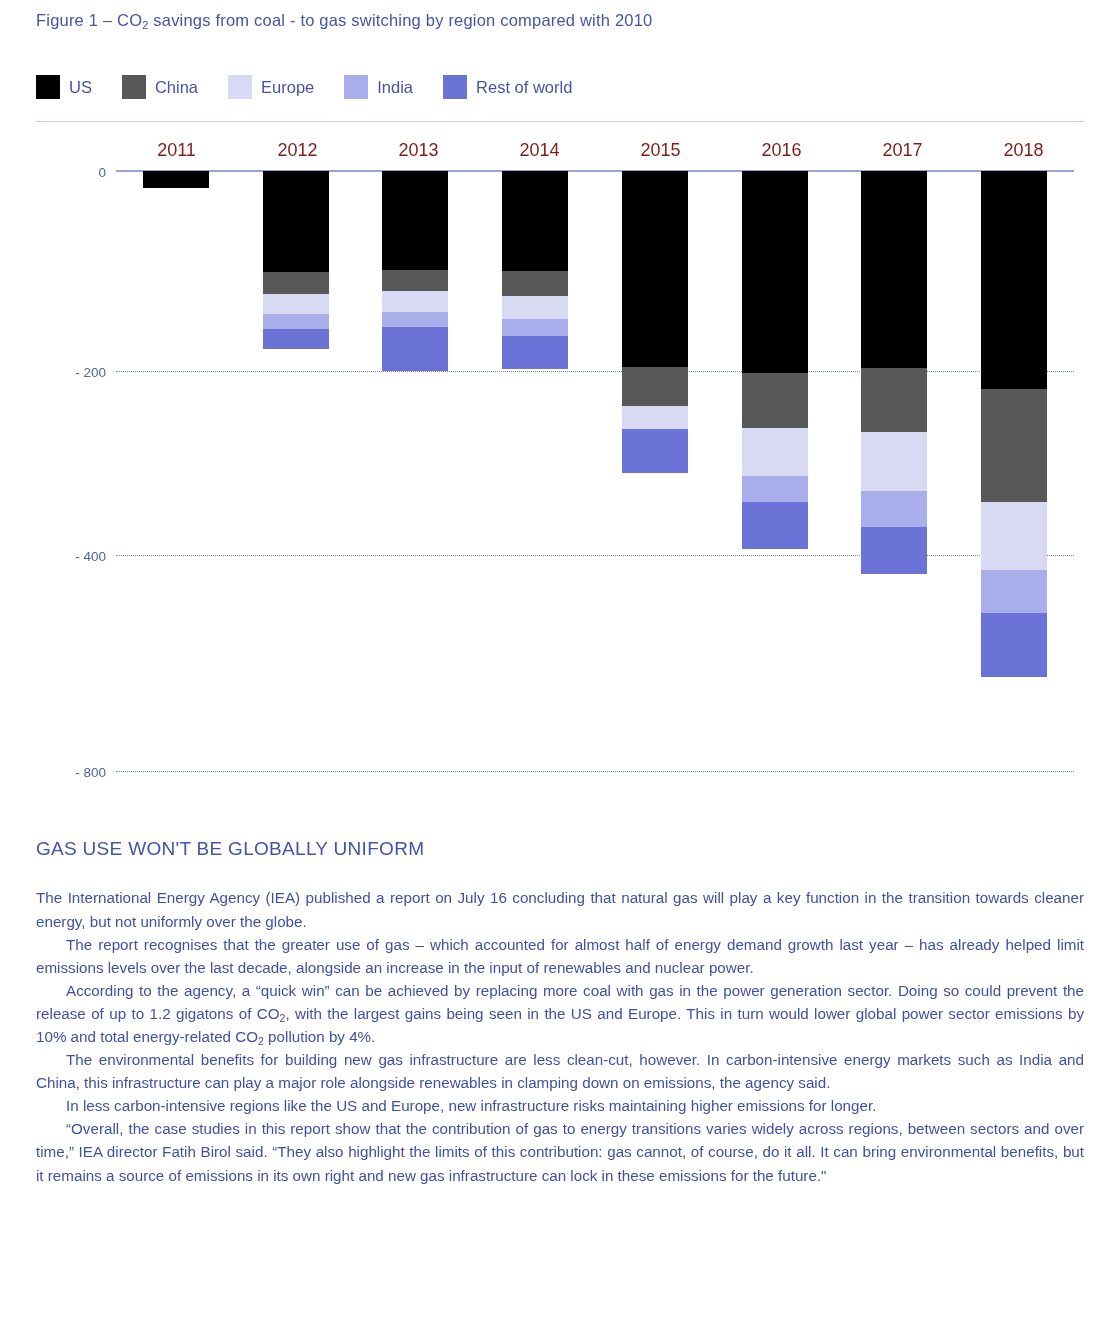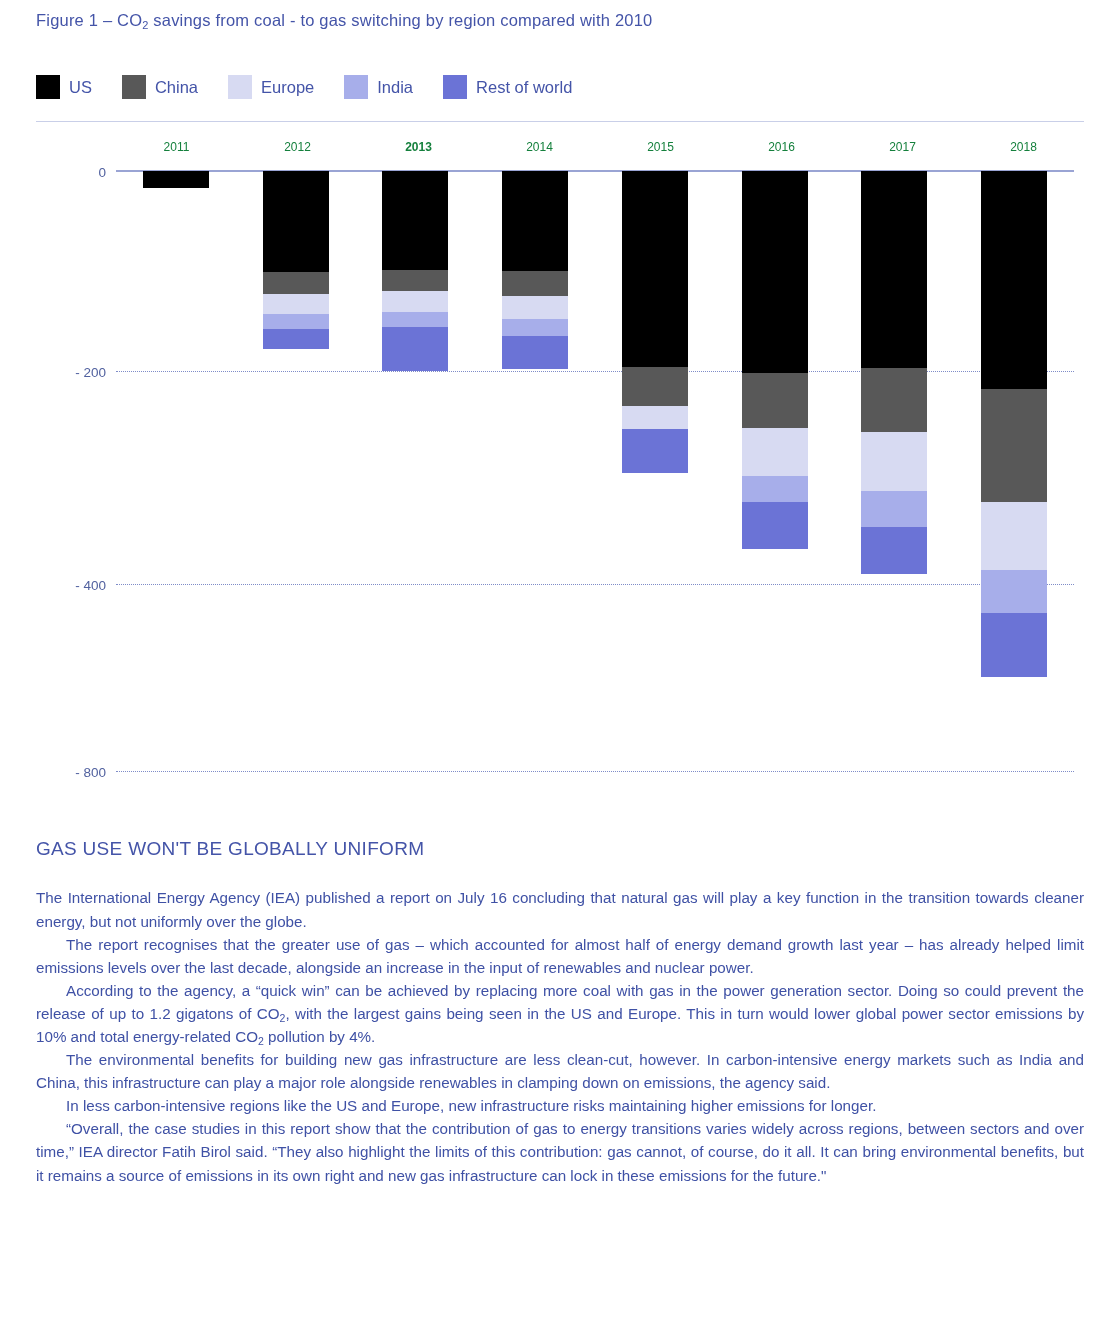--- a/index.html
+++ b/index.html
@@ -81,22 +81,22 @@
     position: relative;
     margin-top: 18px;
     height: 680px;
   }
   .year-row {
     position: relative;
     height: 30px;
   }
   .year-label {
     position: absolute;
-    font-size: 12px;
-    color: #15803d;
+    font-size: 18px;
+    color: #7f1d1d;
     text-align: center;
     transform: translateX(-50%);
   }
   .plot {
     position: relative;
     height: 620px;
     margin-left: 80px;
     margin-right: 10px;
     border-top: 1px solid #9aa4d4;
   }
@@ -187,35 +187,35 @@
     <div class="legend-item">
       <span class="legend-swatch" style="background:#6b73d6"></span>
       <span class="legend-label">Rest of world</span>
     </div>
   </div>
 
   <div class="chart-wrap">
     <div class="year-row" id="year-row">
         <div class="year-label" style="left: calc(6.25% + 75px);">2011</div>
         <div class="year-label" style="left: calc(18.75% + 65px);">2012</div>
-        <div class="year-label" style="left: calc(31.25% + 55px); font-weight: bold;">2013</div>
+        <div class="year-label" style="left: calc(31.25% + 55px);">2013</div>
         <div class="year-label" style="left: calc(43.75% + 45px);">2014</div>
         <div class="year-label" style="left: calc(56.25% + 35px);">2015</div>
         <div class="year-label" style="left: calc(68.75% + 25px);">2016</div>
         <div class="year-label" style="left: calc(81.25% + 15px);">2017</div>
         <div class="year-label" style="left: calc(93.75% + 5px);">2018</div>
       </div>
     <div class="plot" id="plot">
         <div class="gridline solid" style="top: 0px;">
           <span class="ytick">0</span>
         </div>
         <div class="gridline" style="top: 200px;">
           <span class="ytick">- 200</span>
         </div>
-        <div class="gridline" style="top: 413px;">
+        <div class="gridline" style="top: 384px;">
           <span class="ytick">- 400</span>
         </div>
         <div class="gridline" style="top: 600px;">
           <span class="ytick">- 800</span>
         </div>
         <div class="bar" style="left: 2.8%; width: 6.9%;">
           <div class="seg" style="height: 17px; background: rgb(0, 0, 0);"></div>
         </div>
         <div class="bar" style="left: 15.3%; width: 6.9%;">
           <div class="seg" style="height: 101px; background: rgb(0, 0, 0);"></div>

